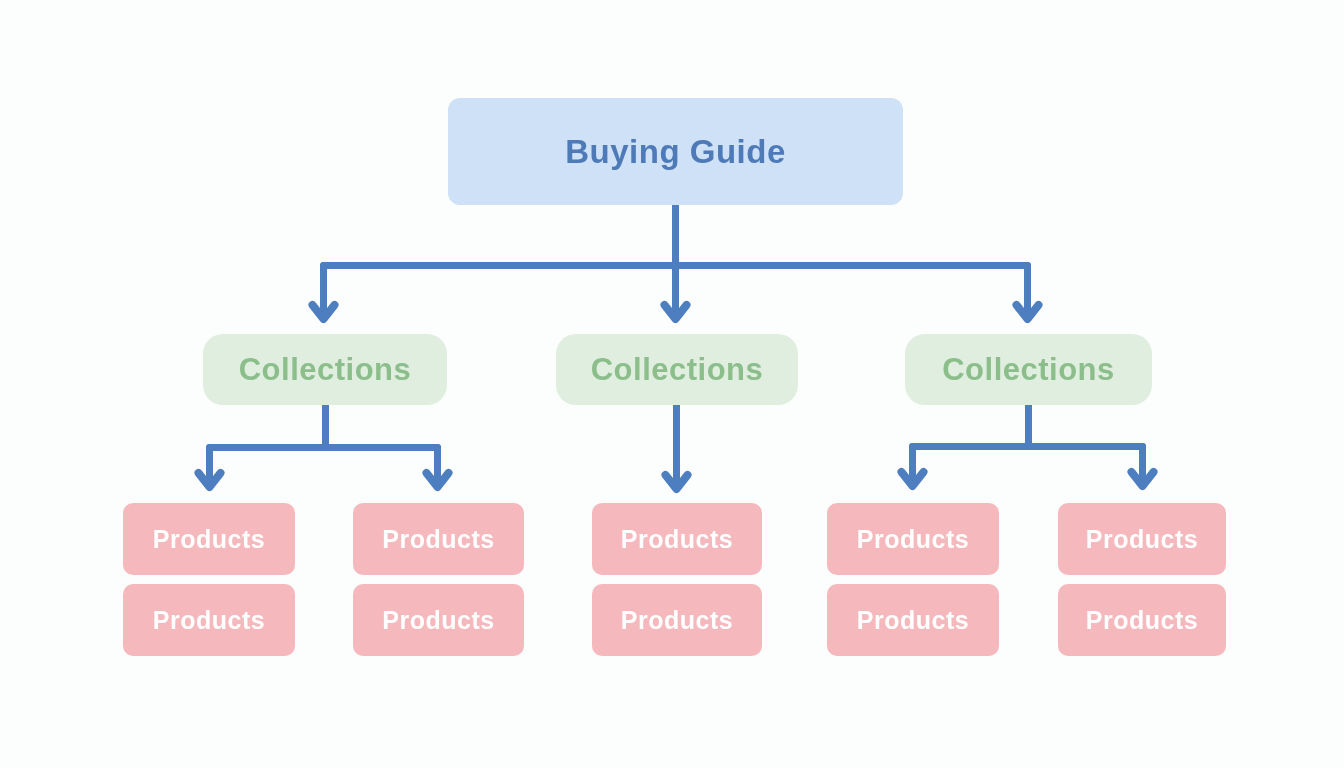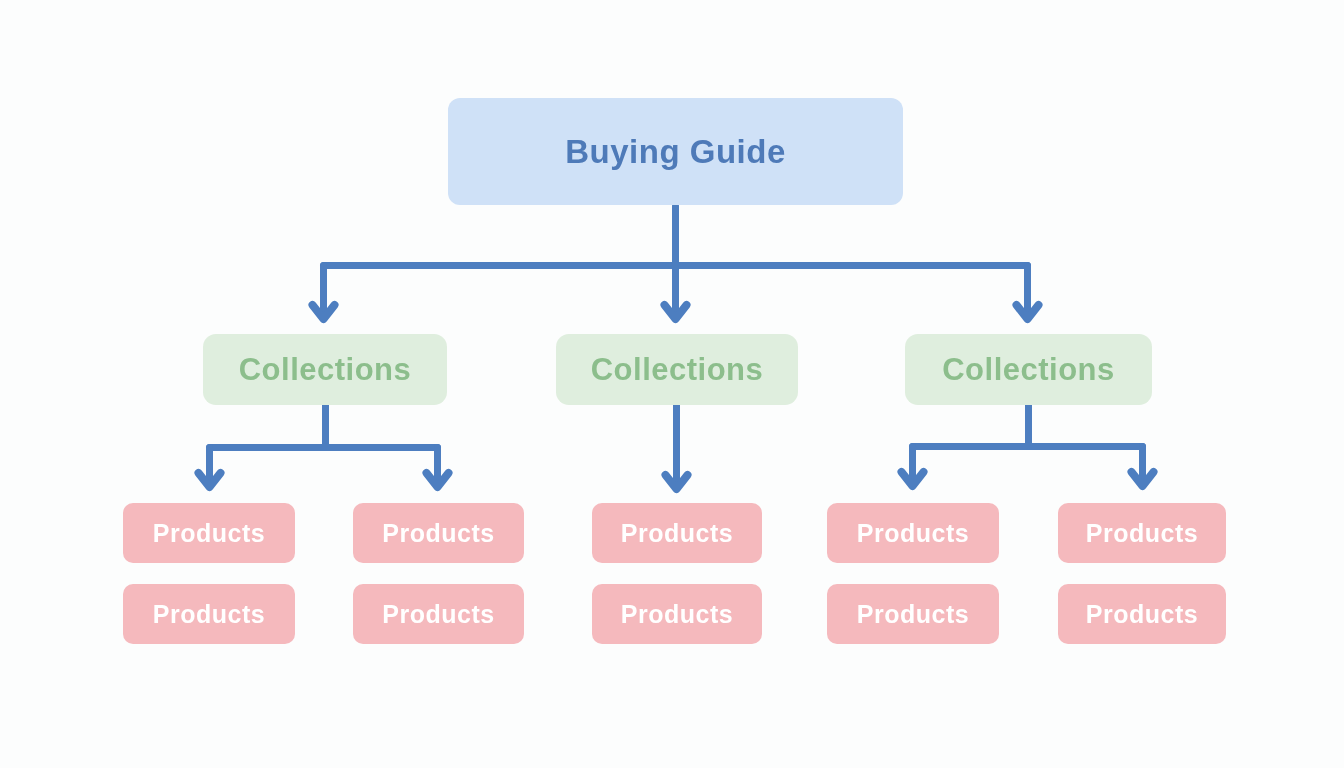--- a/index.html
+++ b/index.html
@@ -52,31 +52,31 @@
     height: 107px;
     border-radius: 12px;
     background: var(--title-bg, #cfe1f7);
     color: var(--title-text, #4e7ab8);
     font-size: 33px;
     letter-spacing: 0.5px;
   }
   .coll {
     top: 334px;
     height: 71px;
-    border-radius: 13px;
+    border-radius: 20px;
     background: var(--collections-bg, #dfeede);
     color: var(--collections-text, #8cbe8c);
     font-size: 31px;
     letter-spacing: 0.5px;
   }
   .coll1 { left: 203px; width: 244px; }
   .coll2 { left: 556px; width: 242px; }
   .coll3 { left: 905px; width: 247px; }
   .prod {
-    height: 60px;
+    height: 72px;
     border-radius: 10px;
     background: var(--products-bg, #f5b9bd);
     color: var(--products-text, #ffffff);
     font-size: 25px;
     letter-spacing: 0.5px;
   }
   .row1 { top: 503px; }
   .row2 { top: 584px; }
   .colp1 { left: 123px;  width: 172px; }
   .colp2 { left: 353px;  width: 171px; }

